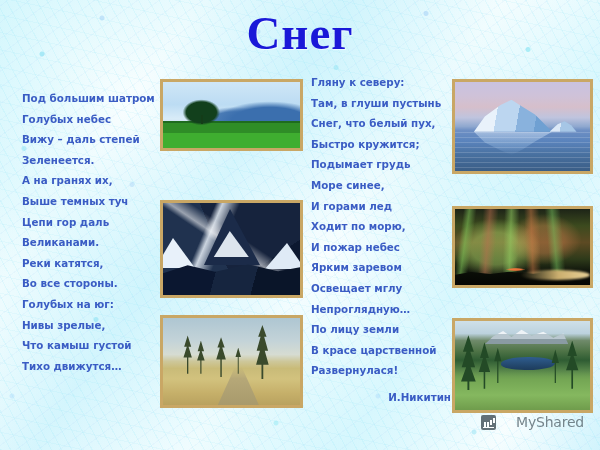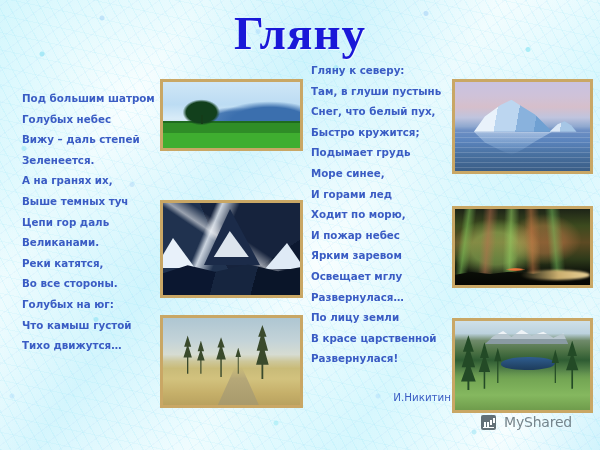--- a/index.html
+++ b/index.html
@@ -91,32 +91,32 @@
   .poem-col {
     position: absolute;
     font-family: "DejaVu Sans", sans-serif;
     font-size: 10.3px;
     font-weight: bold;
     line-height: 20.6px;
     color: #3a5cc4;
     white-space: nowrap;
   }
   #poem-left  { left: 22px;  top: 88px; }
-  #poem-right { left: 311px; top: 60px; }
+  #poem-right { left: 311px; top: 72px; }
   .poem-line { height: 20.6px; }
 
   #signature {
     position: absolute;
     left: 311px;
     top: 391px;
     width: 140px;
     text-align: right;
     font-family: "DejaVu Sans", sans-serif;
     font-size: 10.3px;
-    font-weight: normal;
+    font-weight: bold;
     color: #3a5cc4;
   }
 
   
   .photo {
     position: absolute;
     border: 3px solid #c9a765;
     box-sizing: border-box;
     overflow: hidden;
     background: #7fb2d8;
@@ -350,21 +350,21 @@
   #photo-lake .c5 { right: 22%; top: 32%; width: 10px; height: 38%;
     clip-path: polygon(50% 0, 86% 40%, 56% 40%, 56% 100%, 44% 100%, 44% 40%, 14% 40%); }
 
   
   #watermark {
     position: absolute;
     left: 481px;
     top: 414px;
     display: flex;
     align-items: center;
-    gap: 8px;
+    gap: 20px;
     opacity: .78;
   }
   #watermark .wm-icon {
     width: 15px;
     height: 15px;
     background: #3b4a52;
     border-radius: 2px;
     position: relative;
     flex: 0 0 auto;
   }
@@ -393,51 +393,52 @@
 </style>
 </head>
 <body>
 
 <div id="slide">
 
   <div id="bg-texture">
     <div id="bg-speckle"></div>
   </div>
 
-  <div id="title">Гляну</div>
+  <div id="title">Снег</div>
 
   <div id="poem-left" class="poem-col">
     <div class="poem-line">Под большим шатром</div>
     <div class="poem-line">Голубых небес</div>
     <div class="poem-line">Вижу – даль степей</div>
     <div class="poem-line">Зеленеется.</div>
     <div class="poem-line">А на гранях их,</div>
     <div class="poem-line">Выше темных туч</div>
     <div class="poem-line">Цепи гор даль</div>
     <div class="poem-line">Великанами.</div>
     <div class="poem-line">Реки катятся,</div>
     <div class="poem-line">Во все стороны.</div>
     <div class="poem-line">Голубых на юг:</div>
+    <div class="poem-line">Нивы зрелые,</div>
     <div class="poem-line">Что камыш густой</div>
     <div class="poem-line">Тихо движутся…</div>
   </div>
 
   <div id="poem-right" class="poem-col">
     <div class="poem-line">Гляну к северу:</div>
     <div class="poem-line">Там, в глуши пустынь</div>
     <div class="poem-line">Снег, что белый пух,</div>
     <div class="poem-line">Быстро кружится;</div>
     <div class="poem-line">Подымает грудь</div>
     <div class="poem-line">Море синее,</div>
     <div class="poem-line">И горами лед</div>
     <div class="poem-line">Ходит по морю,</div>
     <div class="poem-line">И пожар небес</div>
     <div class="poem-line">Ярким заревом</div>
     <div class="poem-line">Освещает мглу</div>
-    <div class="poem-line">Развернулася…</div>
+    <div class="poem-line">Непроглядную…</div>
     <div class="poem-line">По лицу земли</div>
     <div class="poem-line">В красе царственной</div>
     <div class="poem-line">Развернулася!</div>
   </div>
 
   <div id="signature">И.Никитин</div>
 
   <div class="photo" id="photo-field" style="left:160px; top:79px; width:143px; height:72px;">
     <div class="inner">
       <div class="trunk"></div>

